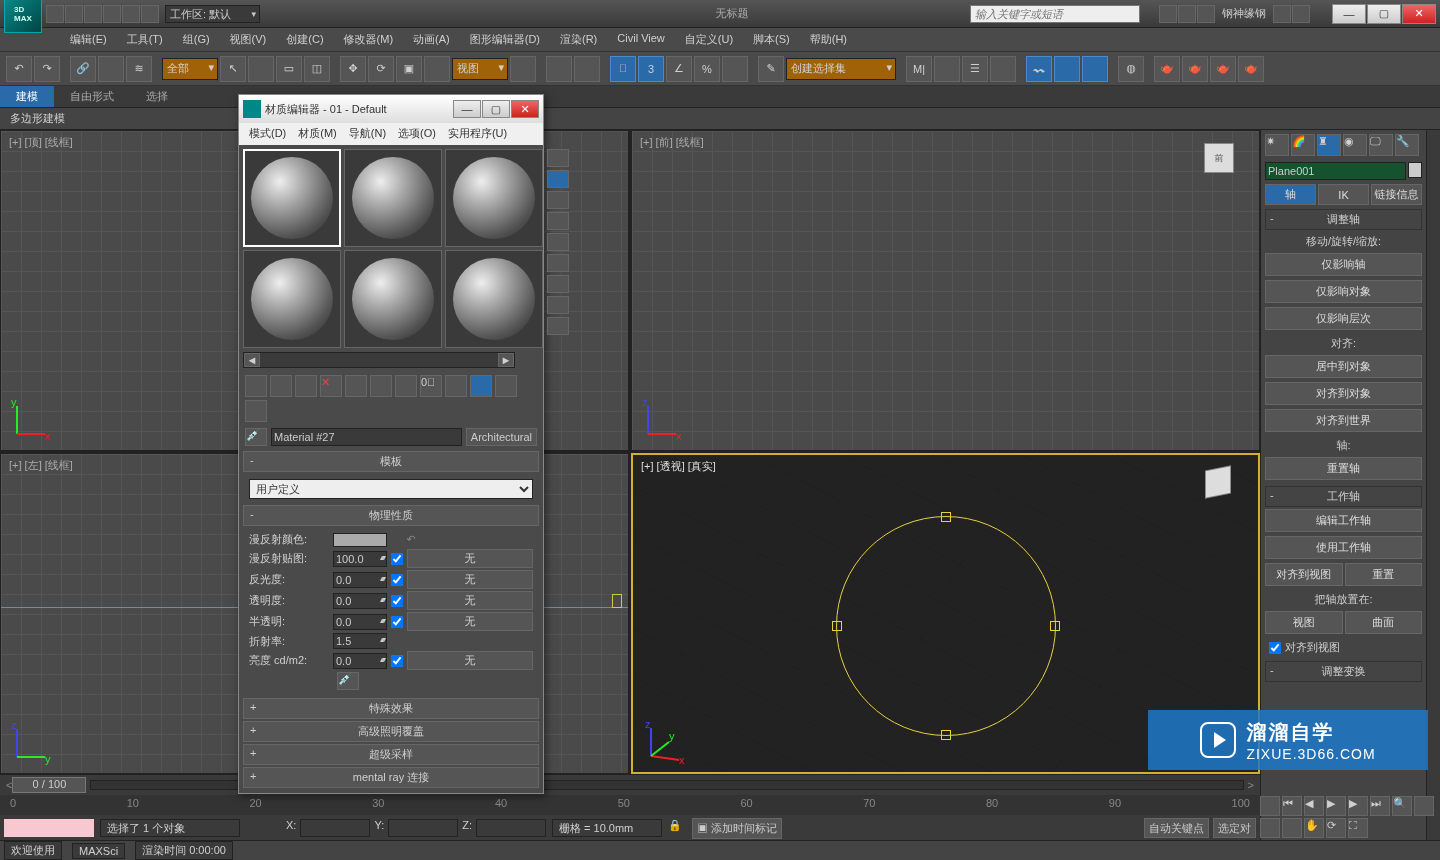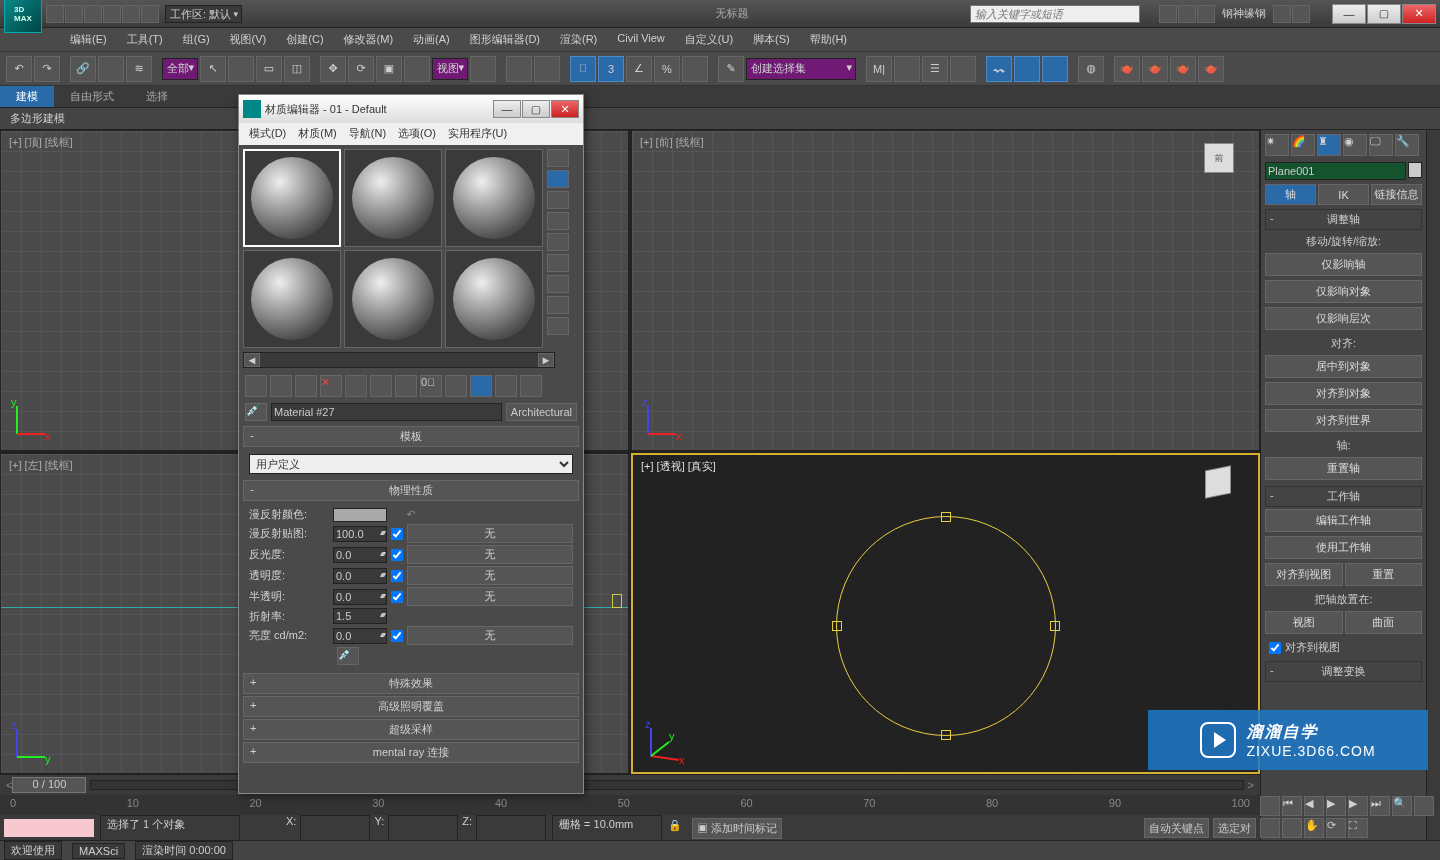--- a/index.html
+++ b/index.html
@@ -3,42 +3,42 @@
 <meta charset="utf-8">
 <style>
 * { margin: 0; padding: 0; box-sizing: border-box; font-family: "Microsoft YaHei", Arial, sans-serif; font-size: 11px; }
 body { background: #4a4a4a; color: #d0d0d0; width: 1440px; height: 860px; overflow: hidden; position: relative; }
 
 
 .titlebar { height: 28px; background: linear-gradient(#555, #3a3a3a); border-bottom: 1px solid #222; display: flex; align-items: center; padding: 0 4px; position: relative; }
 .max-logo { width: 38px; height: 38px; background: linear-gradient(135deg, #0a8c8c, #044); color: #cfe; display: flex; align-items: center; justify-content: center; font-size: 8px; font-weight: bold; border: 1px solid #0aa; margin-right: 4px; }
 .titlebar-tools { display: flex; gap: 1px; }
 .titlebar-tools .tb { width: 18px; height: 18px; background: #555; border: 1px solid #666; }
-.ws-dropdown { margin-left: 6px; background: #3a3a3a; border: 1px solid #222; padding: 1px 10px 1px 4px; color: #ccc; height: 18px; line-height: 14px; position: relative; }
+.ws-dropdown { margin-left: 6px; background: #3a3a3a; border: 1px solid #222; padding: 1px 28px 1px 4px; color: #ccc; height: 18px; line-height: 14px; position: relative; }
 .ws-dropdown::after { content: "▾"; position: absolute; right: 3px; font-size: 9px; }
 .app-title { position: absolute; left: 50%; transform: translateX(-50%); color: #ccc; }
 .app-title .main { color: #ddd; font-size: 12px; }
 .app-title .sub { color: #aaa; margin-left: 24px; }
 .search-title { position: absolute; right: 300px; width: 170px; height: 18px; background: #eee; color: #888; font-style: italic; padding: 1px 4px; border: 1px solid #777; }
 .title-right { position: absolute; right: 4px; display: flex; gap: 1px; align-items: center; }
 .title-right .tb { width: 18px; height: 18px; background: #555; border: 1px solid #666; }
 .user-label { padding: 0 6px; color: #ccc; }
 .win-btn { width: 34px; height: 20px; background: linear-gradient(#eee,#ccc); border: 1px solid #888; display: flex; align-items: center; justify-content: center; color: #333; }
 .win-btn.close { background: linear-gradient(#e66,#c22); color: #fff; }
 
 
 .menubar { height: 24px; background: #4a4a4a; border-bottom: 1px solid #333; display: flex; padding: 0 50px 0 60px; }
 .menubar span { padding: 4px 10px; color: #d0d0d0; }
 
 
 .main-toolbar { height: 34px; background: #4a4a4a; border-bottom: 1px solid #333; display: flex; align-items: center; padding: 2px 6px; gap: 2px; }
 .main-toolbar .tbtn { width: 26px; height: 26px; background: #555; border: 1px solid #666; display: flex; align-items: center; justify-content: center; }
 .main-toolbar .tbtn.active { background: #2a6aa8; border-color: #4a8ac8; }
 .main-toolbar .sep { width: 6px; }
-.main-toolbar .drop { background: #701a75; border: 1px solid #222; padding: 2px 8px 2px 4px; height: 22px; position: relative; }
+.main-toolbar .drop { background: #a16207; border: 1px solid #222; padding: 2px 28px 2px 4px; height: 22px; position: relative; }
 .main-toolbar .drop::after { content: "▾"; position: absolute; right: 3px; }
 
 
 .ribbon-tabs { height: 22px; background: #3a3a3a; border-bottom: 1px solid #222; display: flex; }
 .ribbon-tabs span { padding: 3px 16px; color: #aaa; }
 .ribbon-tabs span.active { background: #2a6aa8; color: #fff; }
 .ribbon-sub { height: 22px; background: #444; border-bottom: 1px solid #222; padding: 3px 10px; }
 
 
 .main { position: absolute; top: 130px; left: 0; right: 0; bottom: 20px; display: flex; }
@@ -70,21 +70,21 @@
 .rollout-hdr { background: #444; border: 1px solid #333; padding: 2px 4px; text-align: center; position: relative; margin-top: 2px; }
 .rollout-hdr .pm { position: absolute; left: 4px; }
 .cmd-sub { color: #ccc; text-align: center; margin: 2px 0; }
 .cmd-panel button.full { width: 100%; background: #555; border: 1px solid #666; color: #ddd; padding: 3px; margin-bottom: 2px; }
 .twocol { display: flex; gap: 2px; }
 .twocol > * { flex: 1; }
 .chk { display: flex; align-items: center; gap: 4px; padding: 2px 4px; }
 .chk input { width: 12px; height: 12px; }
 
 
-.mat-editor { position: absolute; top: 94px; left: 238px; width: 346px; height: 700px; background: #4a4a4a; border: 1px solid #888; z-index: 100; box-shadow: 2px 2px 8px rgba(0,0,0,0.5); }
+.mat-editor { position: absolute; top: 94px; left: 238px; width: 306px; height: 700px; background: #4a4a4a; border: 1px solid #888; z-index: 100; box-shadow: 2px 2px 8px rgba(0,0,0,0.5); }
 .mat-title { height: 28px; background: linear-gradient(#fff,#ddd); display: flex; align-items: center; padding: 0 4px; color: #333; }
 .mat-title .icon { width: 18px; height: 18px; background: #088; margin-right: 4px; }
 .mat-title .wbtns { margin-left: auto; display: flex; gap: 1px; }
 .mat-title .wbtns span { width: 28px; height: 18px; background: linear-gradient(#eee,#ccc); border: 1px solid #888; display: flex; align-items: center; justify-content: center; color: #333; }
 .mat-title .wbtns span.close { background: linear-gradient(#e66,#c22); color: #fff; }
 .mat-menu { height: 22px; background: #f0f0f0; display: flex; padding: 0 4px; color: #333; }
 .mat-menu span { padding: 3px 6px; }
 .mat-body { background: #4a4a4a; }
 .mat-slots { display: flex; padding: 4px; gap: 4px; }
 .mat-grid { display: grid; grid-template-columns: repeat(3, 98px); grid-template-rows: repeat(2, 98px); gap: 3px; }
@@ -121,34 +121,34 @@
 .statusbar { position: absolute; bottom: 0; left: 0; right: 0; height: 20px; background: #444; border-top: 1px solid #222; display: flex; align-items: center; padding: 0 4px; gap: 10px; font-size: 11px; }
 .statusbar .field { background: #3a3a3a; border: 1px solid #222; padding: 1px 6px; }
 
 
 .timeline-area { position: absolute; left: 0; right: 180px; bottom: 20px; height: 66px; background: #3a3a3a; border-top: 1px solid #222; }
 .time-slider { height: 20px; display: flex; align-items: center; padding: 0 6px; }
 .time-slider .handle { width: 74px; height: 16px; background: #555; border: 1px solid #777; text-align: center; color: #ccc; }
 .time-ruler { height: 20px; background: #333; position: relative; display: flex; justify-content: space-between; padding: 2px 10px; color: #888; font-size: 9px; }
 .status-row { height: 26px; display: flex; align-items: center; padding: 0 4px; gap: 6px; }
 .status-row .pink { width: 90px; height: 18px; background: #f8c8d0; }
-.status-row .fld { background: #3a3a3a; border: 1px solid #222; padding: 1px 6px; height: 26px; }
+.status-row .fld { background: #3a3a3a; border: 1px solid #222; padding: 1px 6px; height: 18px; }
 .coord { display: flex; gap: 4px; margin-left: 40px; }
 .coord .fld { width: 70px; }
 .right-status { position: absolute; right: 184px; bottom: 22px; display: flex; gap: 4px; align-items: center; }
 .right-status button { background: #555; border: 1px solid #666; color: #ccc; padding: 2px 4px; height: 20px; }
 .bottom-right-controls { position: absolute; right: 4px; bottom: 22px; width: 176px; display: flex; flex-wrap: wrap; gap: 2px; }
 .bottom-right-controls .pb { width: 20px; height: 20px; background: #555; border: 1px solid #666; }
 
 
 .watermark { position: absolute; right: 12px; bottom: 90px; width: 280px; height: 60px; background: rgba(30,120,200,0.85); display: flex; align-items: center; justify-content: center; gap: 10px; z-index: 50; }
 .watermark .play { width: 36px; height: 36px; border: 2px solid #fff; border-radius: 8px; display: flex; align-items: center; justify-content: center; }
 .watermark .play::after { content: ""; border-left: 12px solid #fff; border-top: 8px solid transparent; border-bottom: 8px solid transparent; margin-left: 3px; }
 .watermark .txt { color: #fff; }
-.watermark .txt .big { font-size: 16px; font-weight: bold; letter-spacing: 2px; font-style: italic; }
+.watermark .txt .big { font-size: 20px; font-weight: bold; letter-spacing: 2px; }
 .watermark .txt .small { font-size: 14px; letter-spacing: 1px; }
 
 
 .sel-circle { position: absolute; left: 50%; top: 54%; transform: translate(-50%,-50%); width: 220px; height: 220px; border: 1px solid #e8d040; border-radius: 50%; z-index: 3; }
 .sel-circle .h { position: absolute; width: 10px; height: 10px; border: 1px solid #e8d040; background: transparent; }
 .sel-circle .h.n { top: -5px; left: 50%; margin-left: -5px; }
 .sel-circle .h.s { bottom: -5px; left: 50%; margin-left: -5px; }
 .sel-circle .h.e { right: -5px; top: 50%; margin-top: -5px; }
 .sel-circle .h.w { left: -5px; top: 50%; margin-top: -5px; }
 

